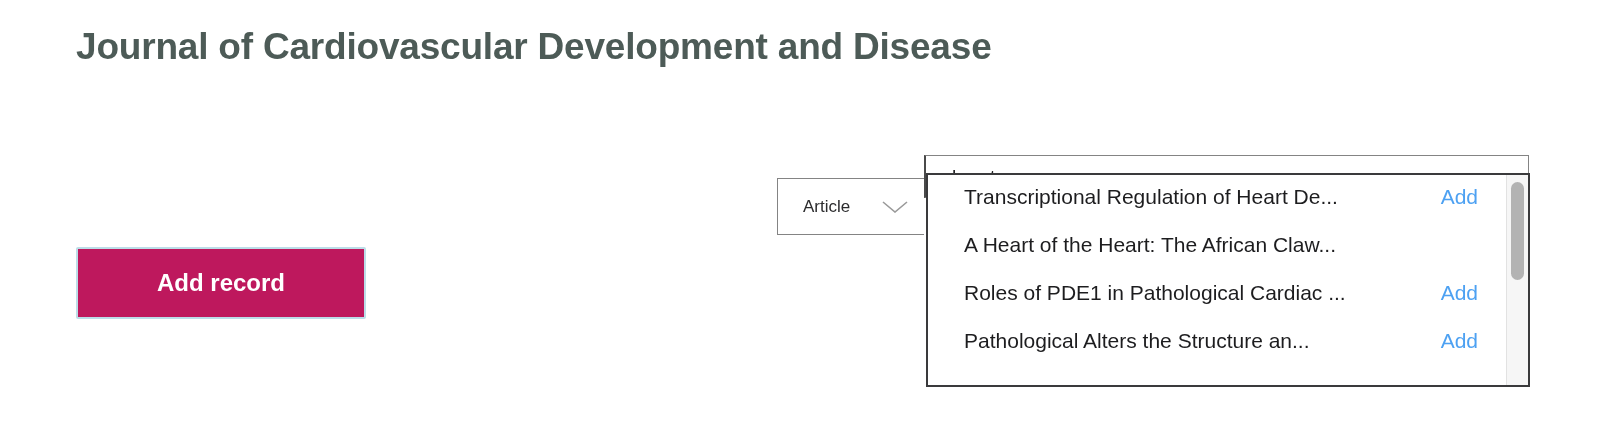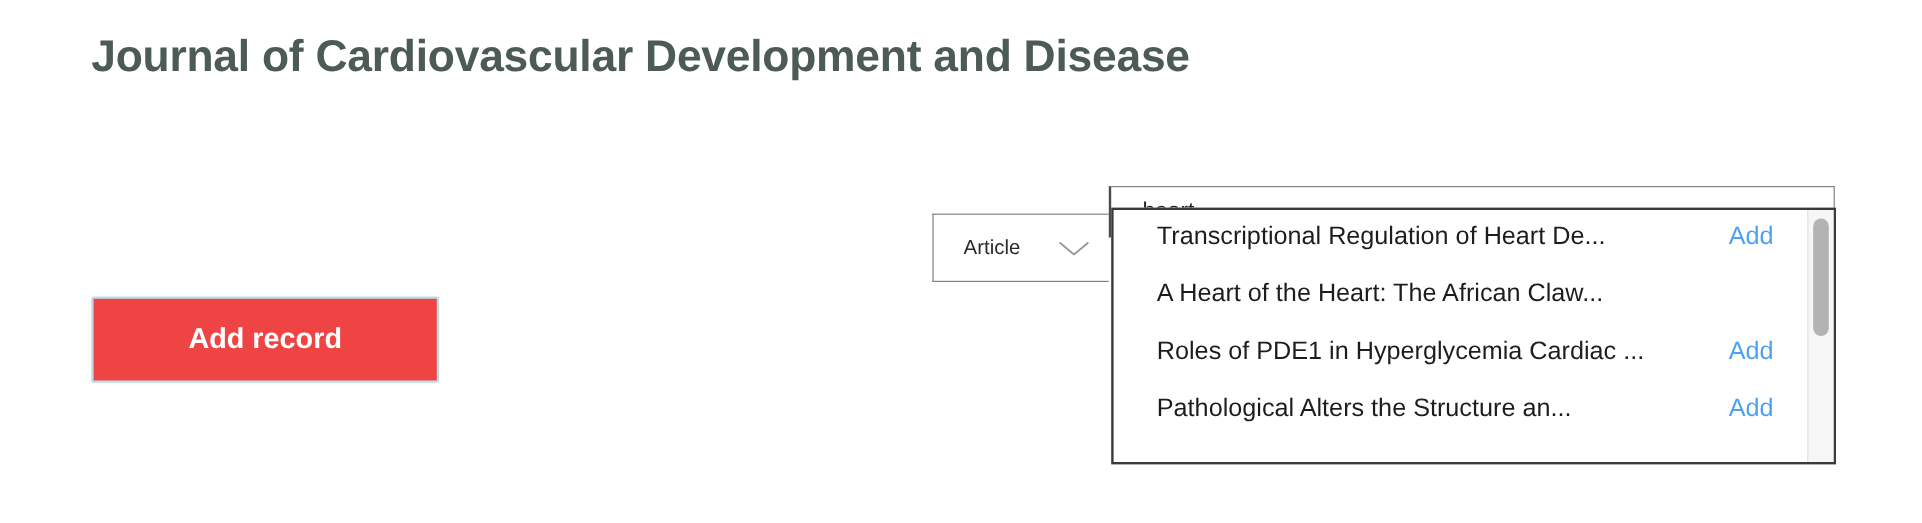--- a/index.html
+++ b/index.html
@@ -122,21 +122,21 @@
     border-radius: 7px;
     background: #b3b3b3;
   }
 
   .add-record-btn {
     position: absolute;
     left: 76px;
     top: 247px;
     width: 290px;
     height: 72px;
-    background: #ef4444;
+    background: #be185d;
     border: 2px solid #bcdde8;
     border-radius: 2px;
     color: #ffffff;
     font-family: "Liberation Sans", sans-serif;
     font-size: 24px;
     font-weight: 700;
     display: flex;
     align-items: center;
     justify-content: center;
     cursor: pointer;
@@ -166,21 +166,21 @@
       <span class="title">Transcriptional Regulation of Heart De...</span>
       <a class="add-link">Add</a>
     </div>
 
     <div class="row">
       <span class="title">A Heart of the Heart: The African Claw...</span>
 
     </div>
 
     <div class="row">
-      <span class="title">Roles of PDE1 in Hyperglycemia Cardiac ...</span>
+      <span class="title">Roles of PDE1 in Pathological Cardiac ...</span>
       <a class="add-link">Add</a>
     </div>
 
     <div class="row">
       <span class="title">Pathological Alters the Structure an...</span>
       <a class="add-link">Add</a>
     </div>
   </div>
     <div class="scrollbar-track">
       <div class="scrollbar-thumb"></div>

